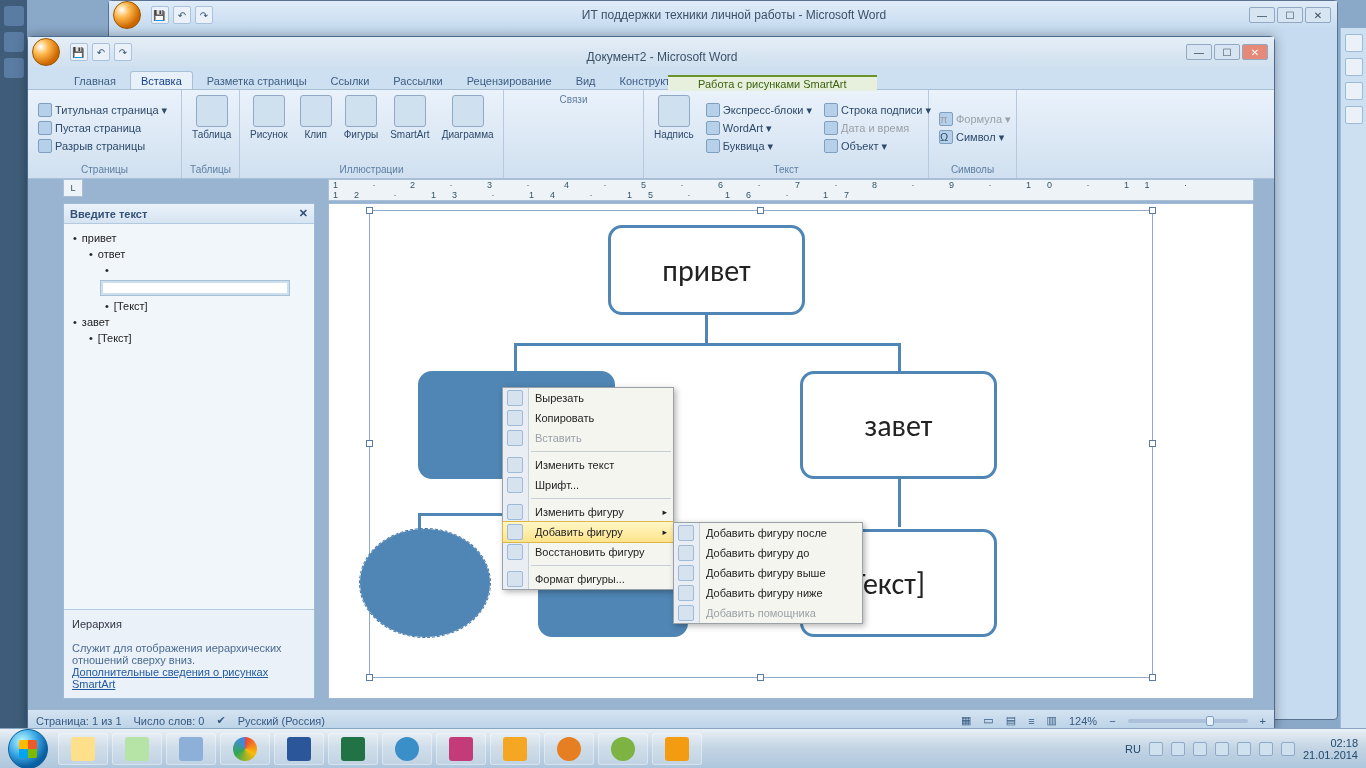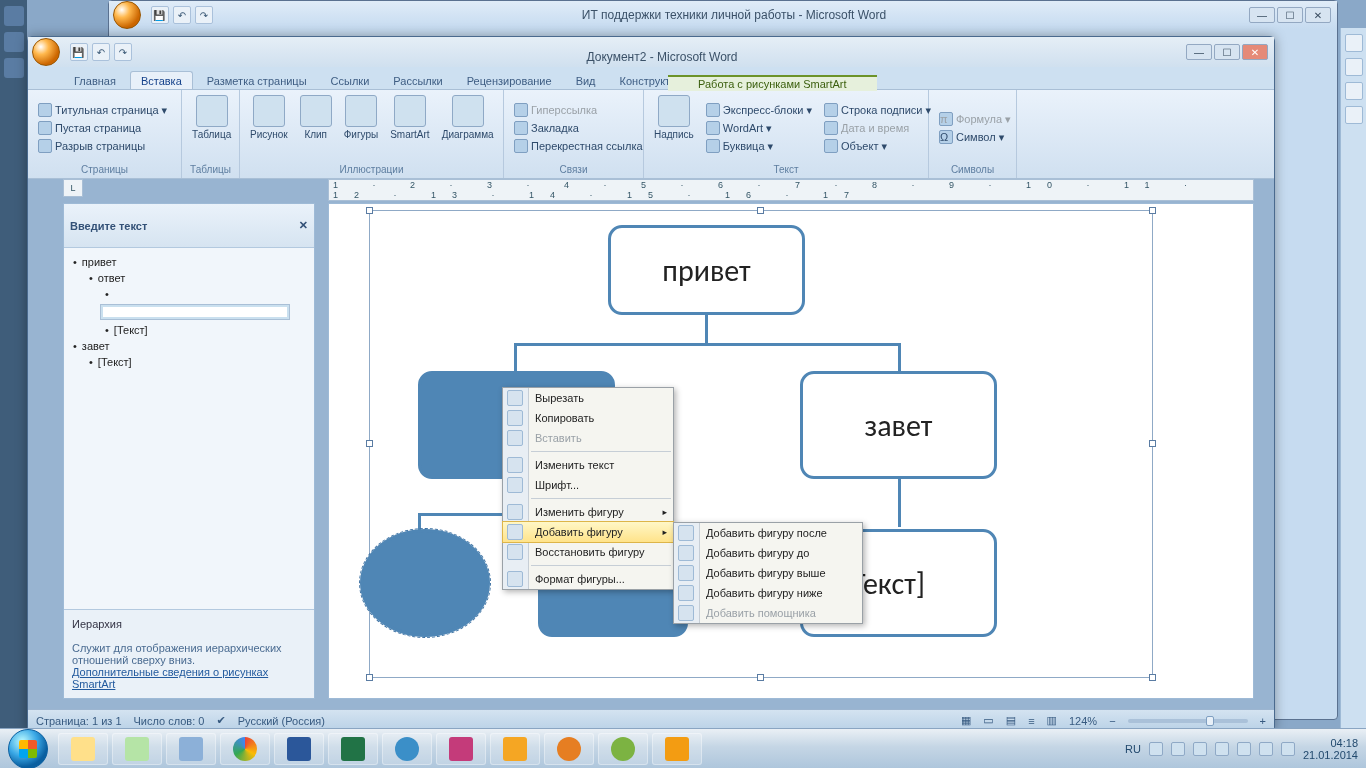--- a/index.html
+++ b/index.html
@@ -35,21 +35,21 @@
 .rbtn .ic { width:14px; height:14px; background:#b5d0e8; border:1px solid #7f9fc1; border-radius:2px; flex-shrink:0; }
 .bigbtn { display:flex; flex-direction:column; align-items:center; gap:2px; padding:2px 4px; color:#2e4a6b; text-align:center; }
 .bigbtn .bic { width:32px; height:32px; background:#cfe1ef; border:1px solid #8fa9c6; border-radius:3px; }
 .bigbtn .lbl { font-size:10px; line-height:11px; }
 
 .workspace { flex:1; display:flex; background:#98b4d1; position:relative; }
 .ruler-h { position:absolute; left:300px; right:20px; top:0; height:22px; background:#eef3f7; border:1px solid #a9bfd6; font-size:9px; color:#356; display:flex; align-items:center; overflow:hidden; padding-left:4px; letter-spacing:16px; }
 .ruler-corner { position:absolute; left:35px; top:0; width:20px; height:18px; background:#eef3f7; border:1px solid #a9bfd6; display:flex; align-items:center; justify-content:center; color:#356; font-size:9px; }
 
 .textpane { position:absolute; left:35px; top:24px; width:252px; bottom:10px; background:#f1f6fb; border:1px solid #9ebad6; }
-.textpane-hdr { background:linear-gradient(#eaf2fa,#d6e4f1); padding:15px 6px; font-weight:bold; color:#335177; display:flex; justify-content:space-between; align-items:center; border-bottom:1px solid #b3c9df; }
+.textpane-hdr { background:linear-gradient(#eaf2fa,#d6e4f1); padding:3px 6px; font-weight:bold; color:#335177; display:flex; justify-content:space-between; align-items:center; border-bottom:1px solid #b3c9df; }
 .textpane-list { padding:6px 4px; color:#222; }
 .tp-line { padding:2px 2px 2px 0; display:flex; align-items:center; }
 .tp-bullet { padding:0 5px; }
 .tp-ind1 { padding-left:16px; } .tp-ind2 { padding-left:32px; }
 .tp-editline { border:1px solid #a9bfd6; background:#fff; height:16px; margin:2px 20px 2px 32px; box-shadow:inset 0 0 0 2px #cae0ef; }
 .textpane-desc { position:absolute; left:0; right:0; bottom:0; padding:8px; background:#eaf1f8; border-top:1px solid #b3c9df; color:#4a6b91; }
 .textpane-desc a { color:#225a9e; text-decoration:underline; }
 .tp-title { font-weight:normal; color:#334; margin-bottom:12px; }
 
 .canvas { position:absolute; left:300px; top:24px; right:20px; bottom:10px; background:#fff; border:1px solid #9ebad6; }
@@ -203,36 +203,20 @@
             <span class="lbl">SmartArt</span>
           </div>
         <div class="bigbtn">
             <div class="bic"></div>
             <span class="lbl">Диаграмма</span>
           </div>
       </div>
       <div class="ribbon-group-title">Иллюстрации</div>
     </div>
     <div class="ribbon-group" style="width:140px">
-      <div class="rg-body">
-          <div class="rg-col">
-        <div class="rbtn disabled" style="color:#9aa1a7">
-              <span class="ic"></span>
-              <span>Гиперссылка</span>
-            </div>
-        <div class="rbtn">
-              <span class="ic"></span>
-              <span>Закладка</span>
-            </div>
-        <div class="rbtn">
-              <span class="ic"></span>
-              <span>Перекрестная ссылка</span>
-            </div>
-      </div>
-        </div>
       <div class="ribbon-group-title">Связи</div>
     </div>
     <div class="ribbon-group" style="width:285px">
       <div class="rg-body">
         <div class="bigbtn">
             <div class="bic"></div>
             <span class="lbl">Надпись</span>
           </div>
         <div class="rg-col">
           <div class="rbtn"><span class="ic"></span><span>Экспресс-блоки</span> ▾</div>
@@ -464,17 +448,17 @@
   <div class="tray">
     <span>RU</span>
     <span class="tic"></span>
     <span class="tic"></span>
     <span class="tic"></span>
     <span class="tic"></span>
     <span class="tic"></span>
     <span class="tic"></span>
     <span class="tic"></span>
     <div class="clock">
-      <div>04:18</div>
+      <div>02:18</div>
         <div>21.01.2014</div>
     </div>
   </div>
 </div>
 
 </body></html>

